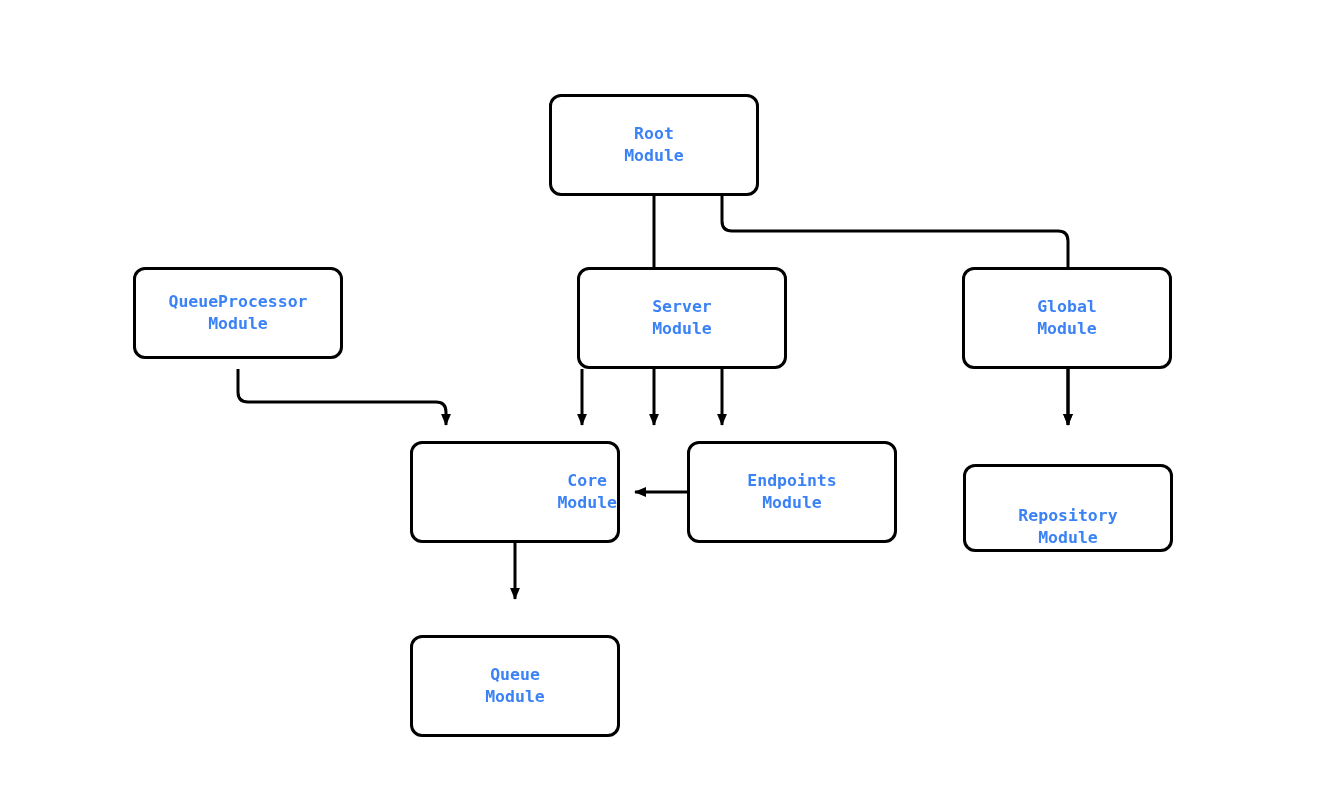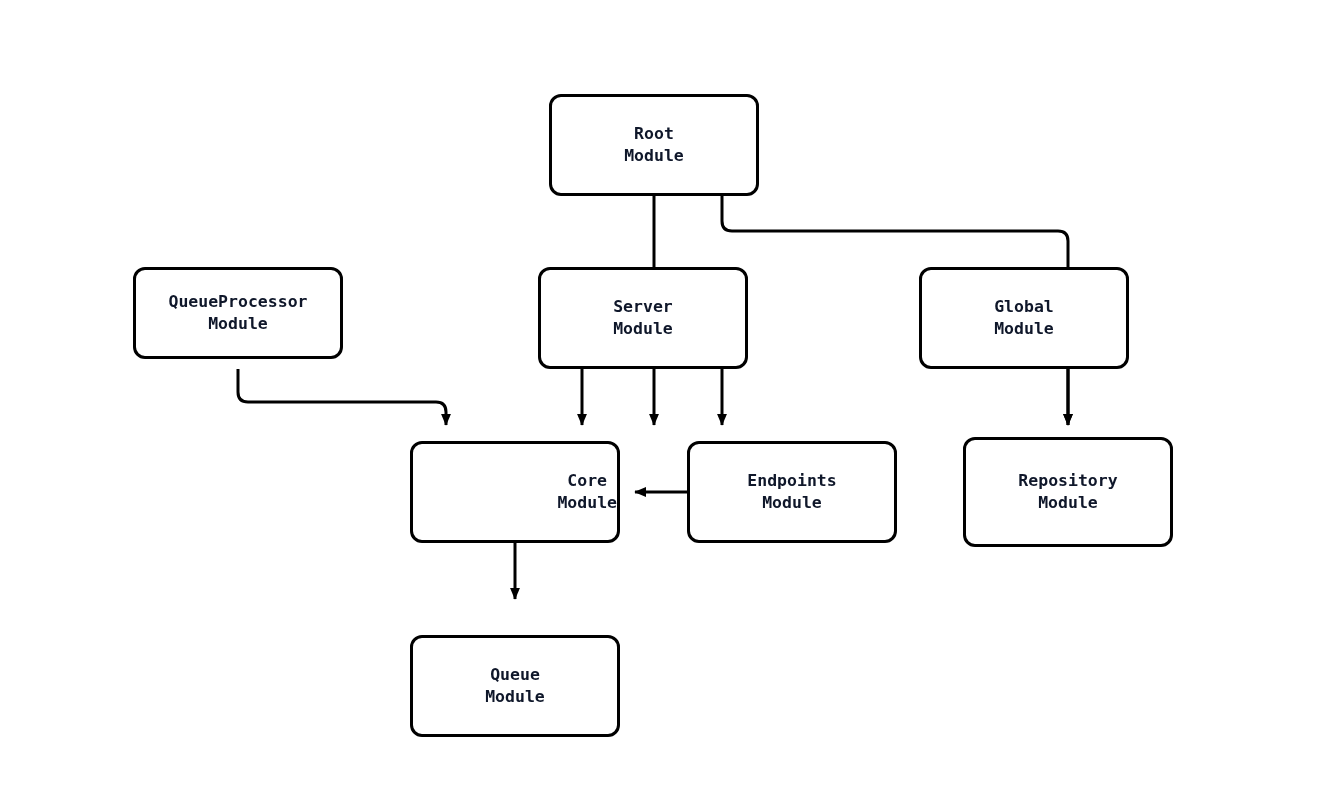--- a/index.html
+++ b/index.html
@@ -34,21 +34,21 @@
     align-items: center;
     justify-content: center;
     text-align: center;
     z-index: 2;
   }
   .node-label {
     font-family: "DejaVu Sans Mono", "Liberation Mono", monospace;
     font-size: 16.5px;
     font-weight: bold;
     line-height: 22px;
-    color: #0f172a;
+    color: #3b82f6;
     white-space: pre-line;
     letter-spacing: 0px;
   }
 </style>
 </head>
 <body>
 
 <div id="canvas">
 
   <svg id="edge-layer" viewBox="0 0 1337 809" width="1337" height="809" xmlns="http://www.w3.org/2000/svg">
@@ -81,41 +81,41 @@
   <div class="node" style="left:549px; top:94px; width:210px; height:102px;">
     <span class="node-label">Root
 Module</span>
   </div>
 
   <div class="node" style="left:133px; top:267px; width:210px; height:92px;">
     <span class="node-label">QueueProcessor
 Module</span>
   </div>
 
-  <div class="node" style="left:538px; top:267px; width:210px; height:102px;text-align:right;">
+  <div class="node" style="left:577px; top:267px; width:210px; height:102px;text-align:right;">
     <span class="node-label">Server
 Module</span>
   </div>
 
-  <div class="node" style="left:919px; top:267px; width:210px; height:102px;">
+  <div class="node" style="left:962px; top:267px; width:210px; height:102px;">
     <span class="node-label">Global
 Module</span>
   </div>
 
   <div class="node" style="left:410px; top:441px; width:210px; height:102px;justify-content:flex-end;">
     <span class="node-label">Core
 Module</span>
   </div>
 
   <div class="node" style="left:687px; top:441px; width:210px; height:102px;align-items:center;">
     <span class="node-label">Endpoints
 Module</span>
   </div>
 
-  <div class="node" style="left:963px; top:437px; width:210px; height:110px;">
+  <div class="node" style="left:963px; top:464px; width:210px; height:88px;align-items:flex-end;">
     <span class="node-label">Repository
 Module</span>
   </div>
 
   <div class="node" style="left:410px; top:615px; width:210px; height:102px;margin-top:20px;">
     <span class="node-label">Queue
 Module</span>
   </div>
 
 </div>

